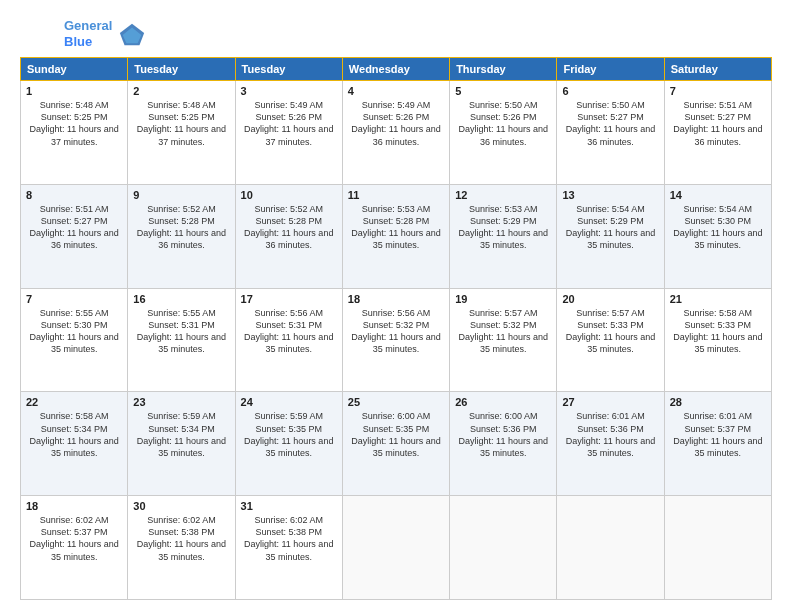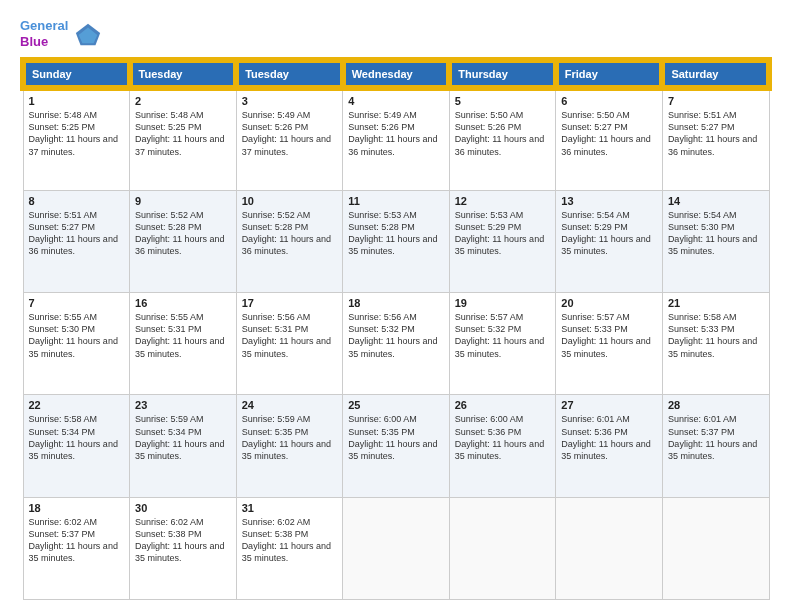--- a/index.html
+++ b/index.html
@@ -15,20 +15,21 @@
       height: 612px;
       padding: 18px 20px 12px 20px;
       display: flex;
       flex-direction: column;
     }
     .header {
       display: flex;
       justify-content: space-between;
       align-items: flex-start;
       margin-bottom: 8px;
+      margin-left: 44px;
     }
     .logo {
       display: flex;
       align-items: center;
       gap: 0;
     }
     .logo-text {
       font-size: 13px;
       font-weight: bold;
       color: #333;
@@ -60,21 +61,21 @@
       flex: 1;
       font-size: 9.5px;
     }
     .calendar-table thead tr th {
       background-color: #2a6db5;
       color: #fff;
       text-align: left;
       padding: 5px 6px;
       font-size: 11px;
       font-weight: bold;
-      border: 6px solid #eab308;
+      border: 1px solid #eab308;
     }
     .calendar-table tbody tr td {
       border: 1px solid #ccc;
       vertical-align: top;
       padding: 4px 5px;
       width: calc(100% / 7);
       height: 88px;
     }
     .calendar-table tbody tr:nth-child(even) td {
       background-color: #f0f4f9;
@@ -86,36 +87,37 @@
       font-weight: bold;
       font-size: 11px;
       color: #222;
       display: block;
       margin-bottom: 2px;
     }
     .day-info {
       color: #333;
       font-size: 9px;
       line-height: 1.35;
+      text-align: center;
     }
     td.empty {
       background: #f9f9f9 !important;
     }
   </style>
 </head>
 <body>
 
 <div class="page">
   <div class="header">
     <div class="logo">
       <div>
         <div style="display:flex;align-items:center;gap:4px;">
           <div class="logo-text">
             <span>General</span><br>
-            <span style="color:#a21caf;">Blue</span>
+            <span style="color:#3b82f6;">Blue</span>
           </div>
           <svg class="logo-icon" viewBox="0 0 30 30" xmlns="http://www.w3.org/2000/svg">
             <polygon points="15,4 28,14 23,27 7,27 2,14" fill="#2a6db5" opacity="0.85"></polygon>
             <polygon points="15,8 25,16 21,25 9,25 5,16" fill="#5aaae0" opacity="0.7"></polygon>
           </svg>
         </div>
       </div>
     </div>
     <div class="title-block">
       <div class="month-title"></div>

